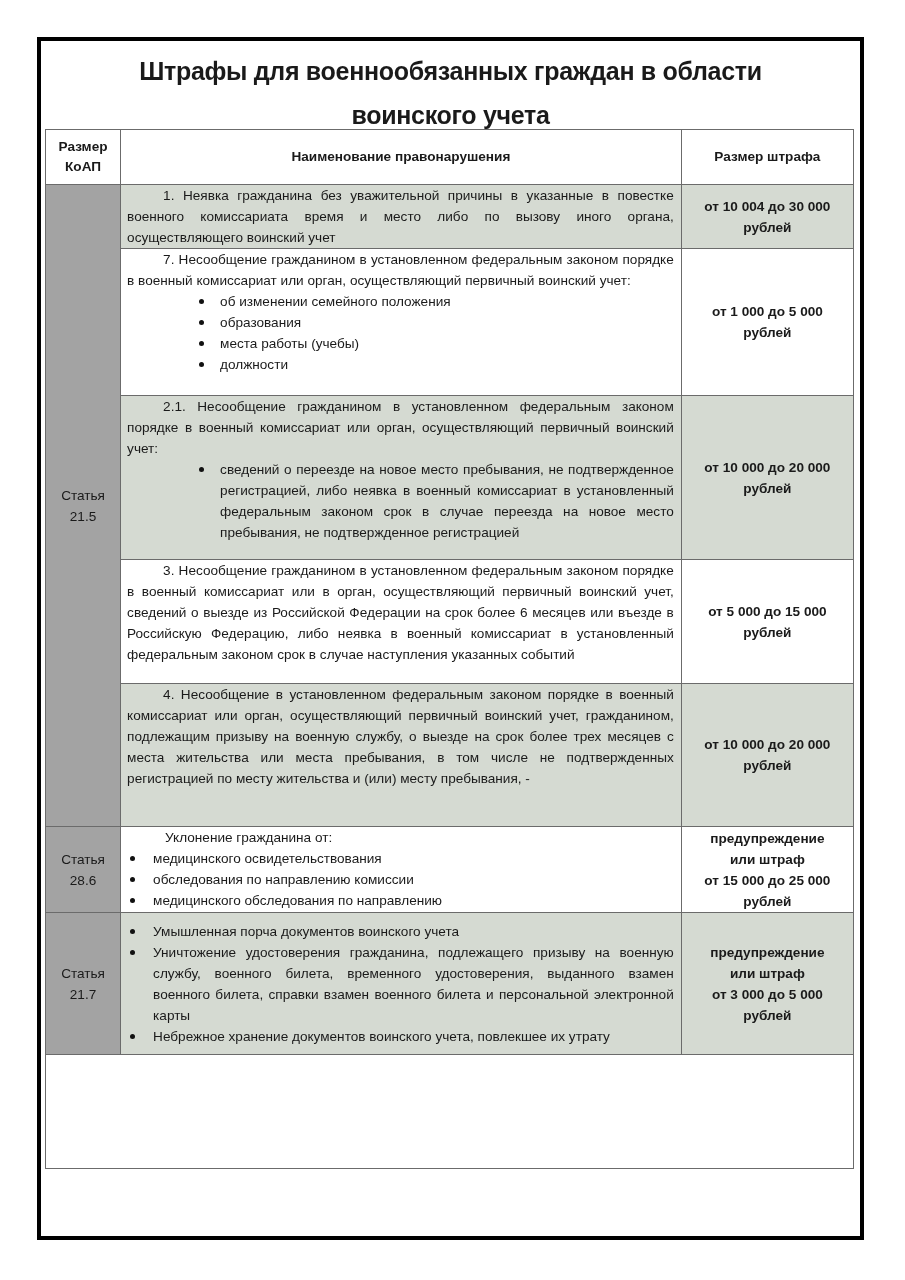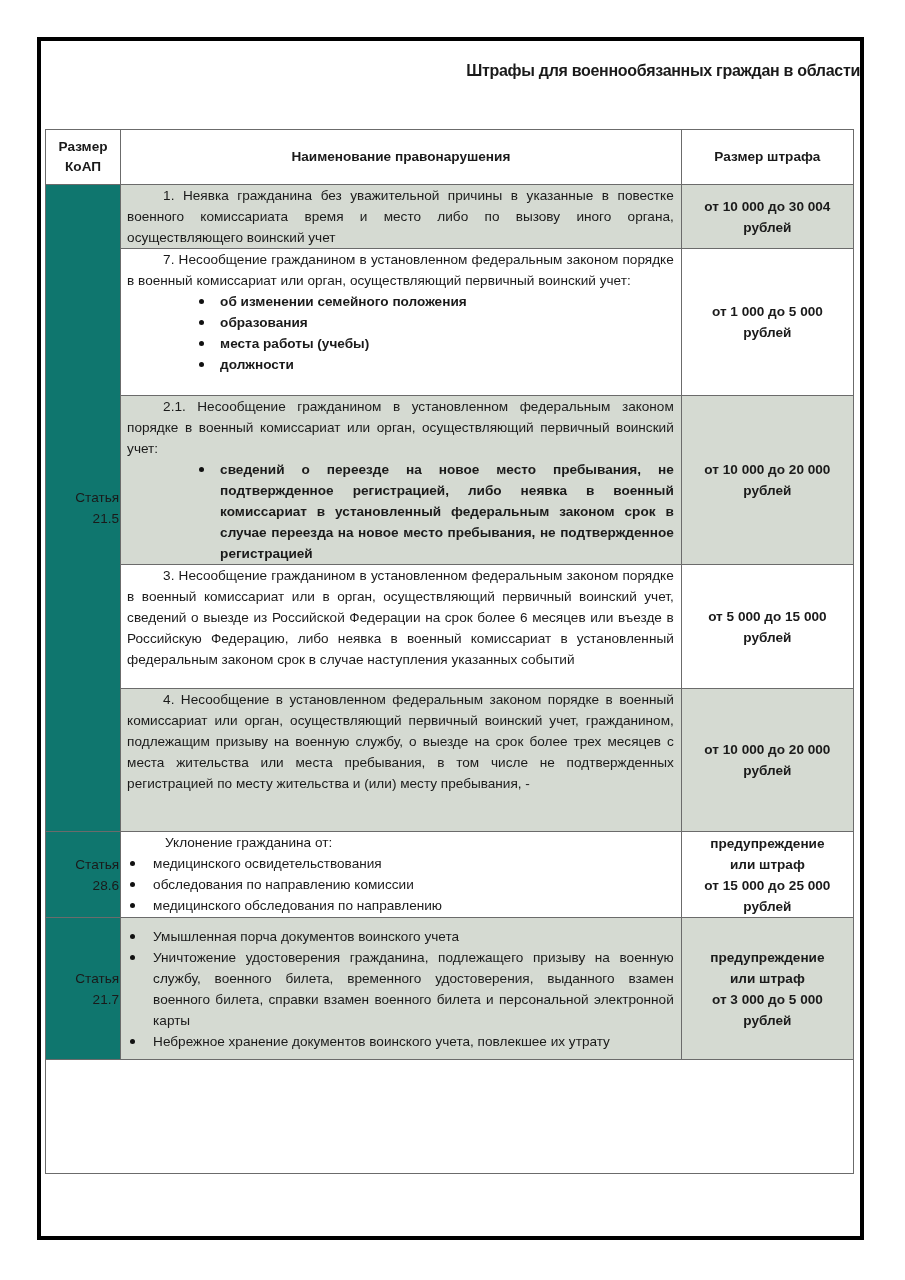--- a/index.html
+++ b/index.html
@@ -1,48 +1,49 @@
 <!DOCTYPE html>
 <html><head>
 <meta charset="utf-8">
 <style>
   html, body { margin: 0; padding: 0; background: #ffffff; }
   body { width: 905px; height: 1280px; position: relative; overflow: hidden;
          font-family: "Liberation Sans", "DejaVu Sans", sans-serif; color: #1a1a1a; }
   .frame { position: absolute; left: 37px; top: 37px; width: 827px; height: 1203px;
            border: 4px solid #000; box-sizing: border-box; background: #fff; }
-  .title { position: absolute; left: 0; right: 0; top: 8px; text-align: right;
-           font-weight: bold; font-size: 16px; line-height: 44px; letter-spacing: -0.3px; }
+  .title { position: absolute; left: 0; right: 0; top: 8px; text-align: center;
+           font-weight: bold; font-size: 25px; line-height: 44px; letter-spacing: -0.3px; }
   table.fines { position: absolute; left: 4px; top: 88px; width: 809px;
                 border-collapse: collapse; table-layout: fixed; font-size: 13.6px; }
   .fines td, .fines th { border: 1px solid #6b6b6b; vertical-align: middle; }
   .fines th { font-weight: bold; font-size: 13.6px; height: 52px; line-height: 20px; text-align: center; }
   .col-art { width: 75px; }
   .col-desc { width: 560px; }
   .col-fine { width: 172px; }
-  td.art { text-align: right; line-height: 21px; background: #0f766e; }
+  td.art { text-align: center; line-height: 21px; background: #a3a3a3; }
   td.desc { padding: 0 7px 0 6px; text-align: justify; line-height: 21px; vertical-align: top; }
   td.fine { text-align: center; font-weight: bold; line-height: 21px; padding: 0 6px; }
   tr.shade td.desc, tr.shade td.fine { background: #d5dad2; }
   .indent { text-indent: 36px; }
   ul.bl { margin: 0; padding: 0; list-style: none; }
   ul.bl li { position: relative; }
   ul.bl li .dot { position: absolute; width: 5px; height: 5px; border-radius: 50%; background: #111; top: 8px; }
-  ul.deep li { padding-left: 93px; font-weight: bold; }
+  ul.deep li { padding-left: 93px; }
   ul.deep li .dot { left: 72px; }
   ul.shallow li { padding-left: 28px; }
   ul.shallow li .dot { left: 5px; }
   .empty-cell { height: 111px; border: 1px solid #6b6b6b; }
 </style>
 </head>
 <body>
 
 <div class="frame">
   <div class="title">
     <div>Штрафы для военнообязанных граждан в области</div>
+    <div>воинского учета</div>
   </div>
 
   <table class="fines">
     <colgroup>
         <col class="col-art">
         <col class="col-desc">
         <col class="col-fine">
       </colgroup>
     <thead>
       <tr>
@@ -55,21 +56,21 @@
 
       <tr class="shade" style="height:61px;">
         <td class="art" rowspan="5">
           <div>Статья</div>
           <div>21.5</div>
         </td>
         <td class="desc">
           <div class="indent">1. Неявка гражданина без уважительной причины в указанные в повестке военного комиссариата время и место либо по вызову иного органа, осуществляющего воинский учет</div>
         </td>
         <td class="fine">
-          <div>от 10 000 до 30 004</div>
+          <div>от 10 004 до 30 000</div>
           <div>рублей</div>
         </td>
       </tr>
       <tr style="height:147px;">
         <td class="desc">
           <div class="indent">7. Несообщение гражданином в установленном федеральным законом порядке в военный комиссариат или орган, осуществляющий первичный воинский учет:</div>
           <ul class="bl deep">
             <li><span class="dot"></span><span>об изменении семейного положения</span></li>
             <li><span class="dot"></span><span>образования</span></li>
             <li><span class="dot"></span><span>места работы (учебы)</span></li>

